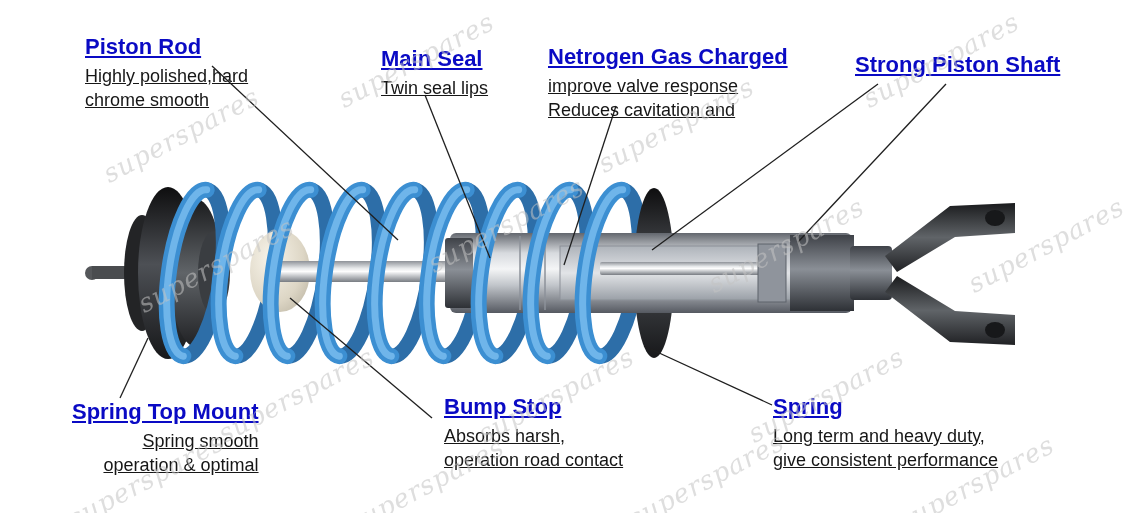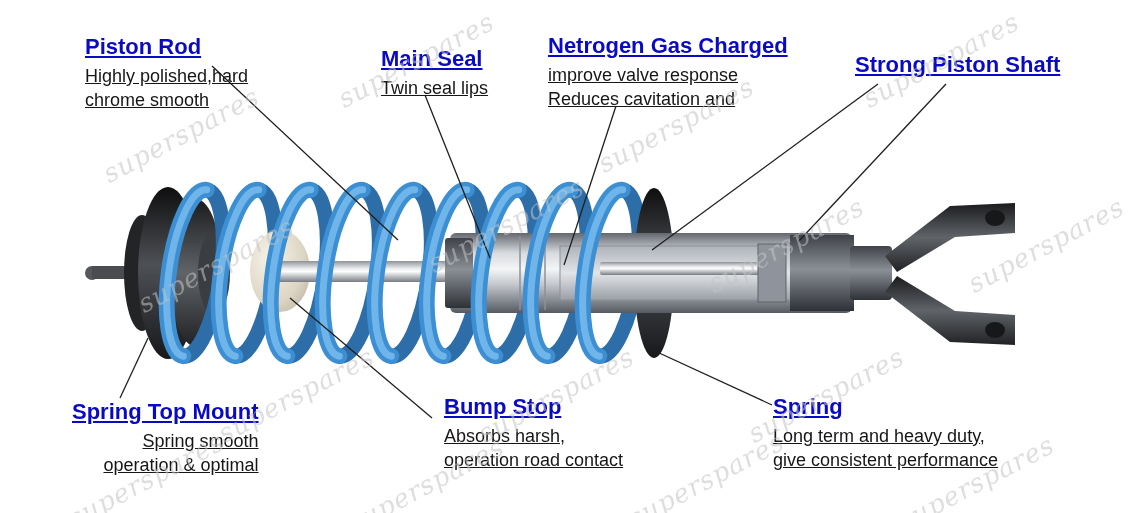--- a/index.html
+++ b/index.html
@@ -169,21 +169,21 @@
     <div class="label-title">Piston Rod</div>
     <div class="label-line">Highly polished,hard</div>
     <div class="label-line">chrome smooth</div>
   </div>
 
   <div class="label" style="left:381px; top:46px;">
     <div class="label-title">Main Seal</div>
     <div class="label-line">Twin seal lips</div>
   </div>
 
-  <div class="label" style="left:548px; top:33px;">
+  <div class="label" style="left:548px; top:44px;">
     <div class="label-title">Netrogen Gas Charged</div>
     <div class="label-line">improve valve response</div>
     <div class="label-line">Reduces cavitation and</div>
   </div>
 
   <div class="label" style="left:855px; top:52px;">
     <div class="label-title">Strong Piston Shaft</div>
   </div>
 
   <div class="label" style="left:72px; top:399px;text-align:right;">

